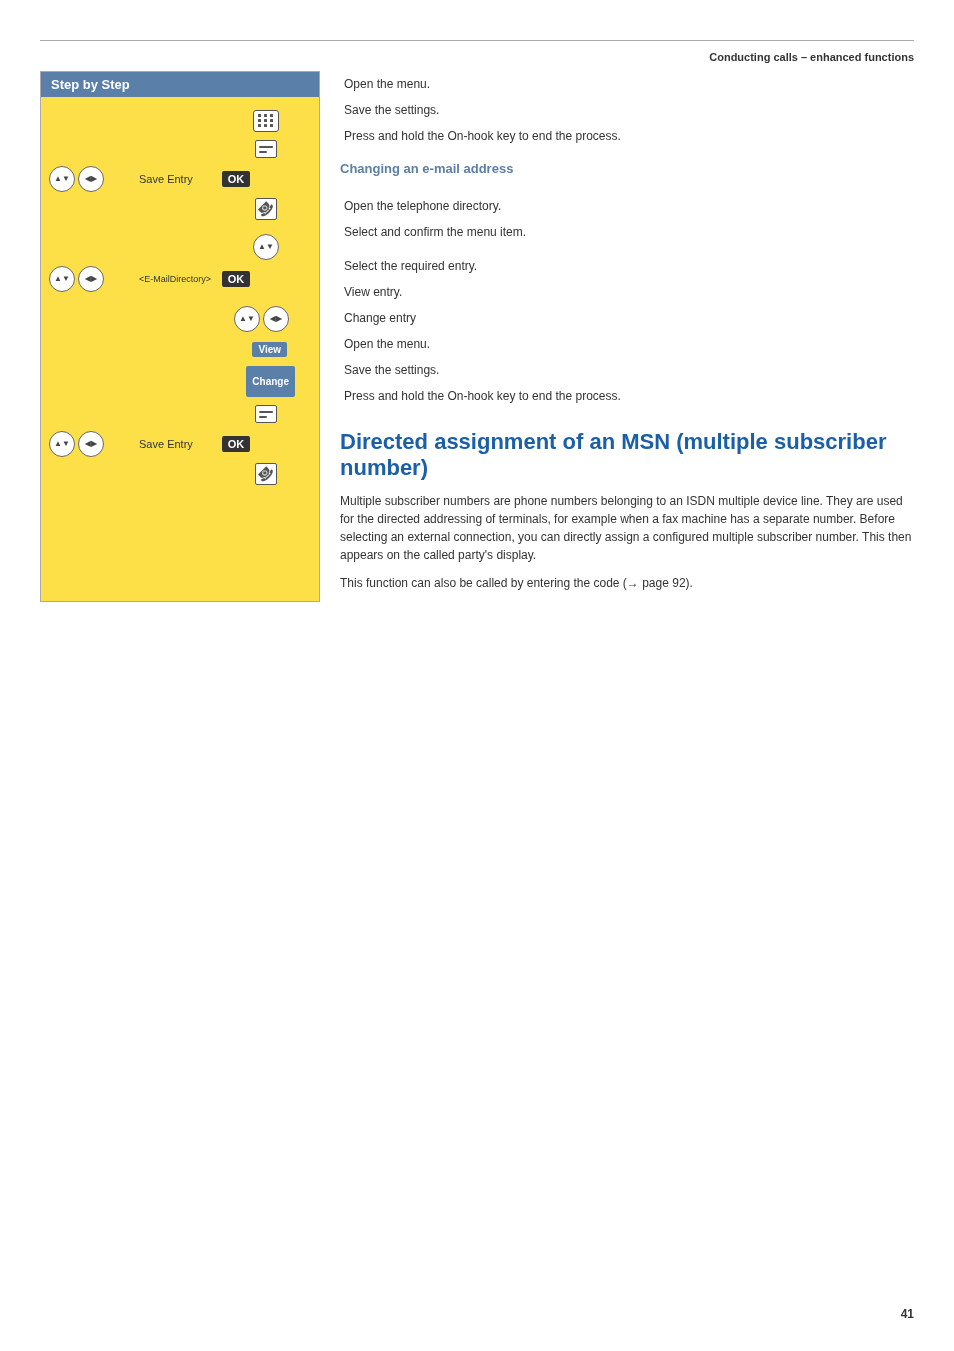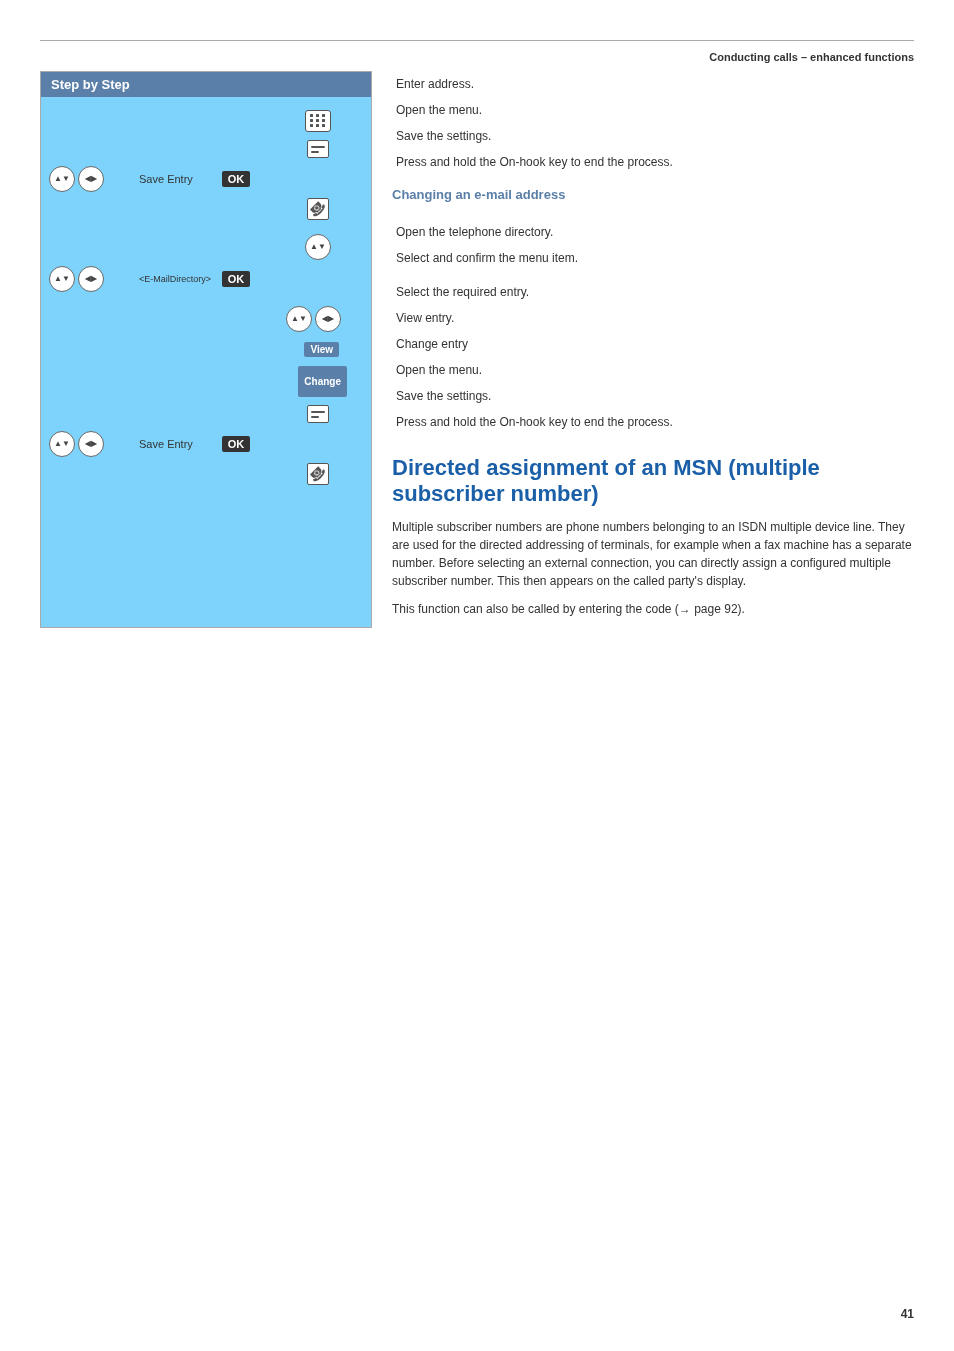--- a/index.html
+++ b/index.html
@@ -37,24 +37,24 @@
 
     
     .main-layout {
       display: flex;
       margin: 0 40px;
       gap: 0;
     }
 
     
     .left-panel {
-      width: 332px;
+      width: 280px;
       flex-shrink: 0;
       border: 1px solid #aaa;
-      background: #7dd3fc;
+      background: #fde047;
       min-height: 520px;
       position: relative;
     }
 
     .step-by-step-header {
       background: #5a7fa8;
       color: #ffffff;
       font-size: 13px;
       font-weight: bold;
       padding: 5px 10px;
@@ -428,23 +428,20 @@
               <span class="onhook-symbol">☎</span>
             </div>
           </div>
         </div>
 
       </div>
     </div>
 
     <div class="right-panel">
 
-      <div class="instruction-row">
-        <div class="instruction-text">Enter address.</div>
-      </div>
 
       <div class="instruction-row">
         <div class="instruction-text">Open the menu.</div>
       </div>
 
       <div class="instruction-row">
         <div class="instruction-text">Save the settings.</div>
       </div>
 
       <div class="instruction-row">

